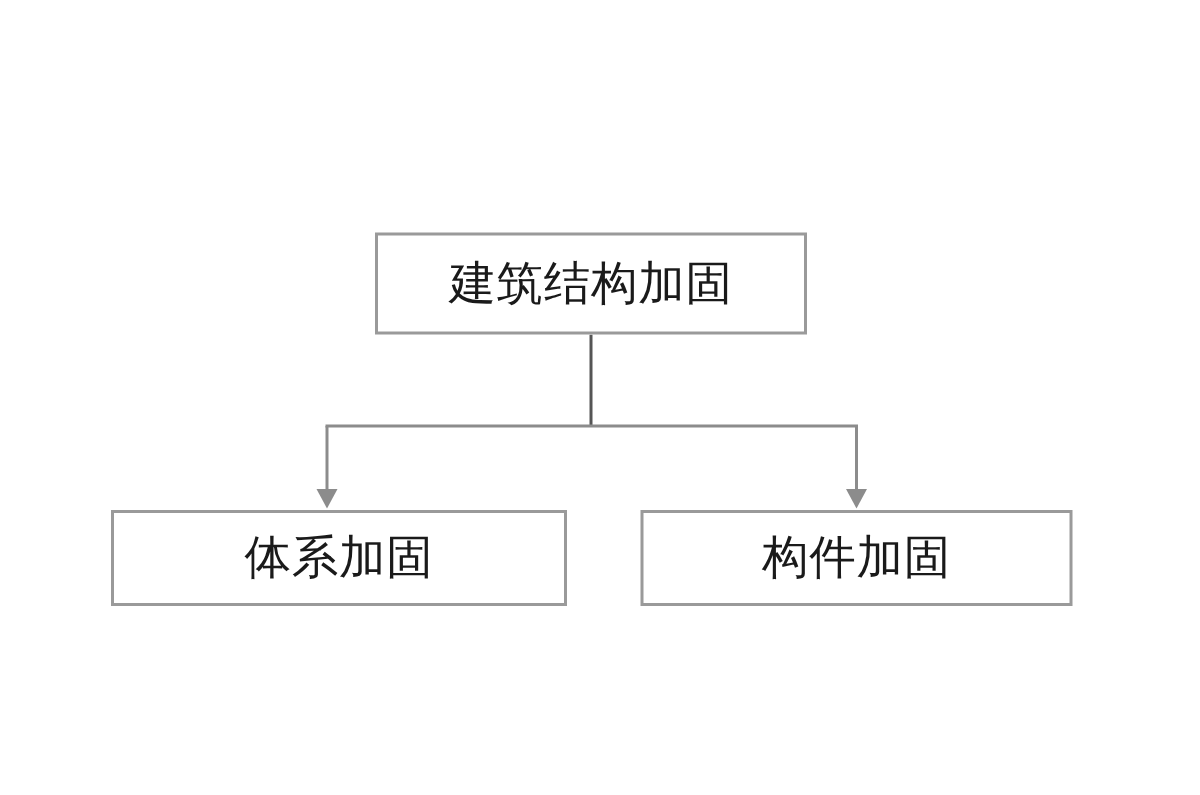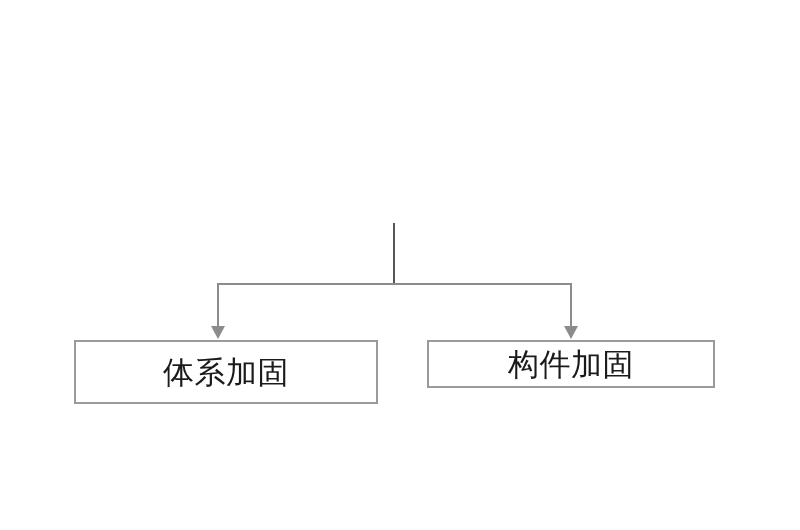--- a/index.html
+++ b/index.html
@@ -43,21 +43,21 @@
   #node-system {
     left: 74px;
     top: 340px;
     width: 304px;
     height: 64px;
   }
   #node-component {
     left: 427px;
     top: 340px;
     width: 288px;
-    height: 48px;
+    height: 64px;
   }
   #connector-layer {
     position: absolute;
     left: 0;
     top: 0;
     width: 800px;
     height: 530px;
     pointer-events: none;
   }
 </style>
@@ -72,20 +72,23 @@
 
     <line x1="217" y1="284" x2="572" y2="284" stroke="#8c8c8c" stroke-width="2"></line>
 
     <line x1="218" y1="284" x2="218" y2="327" stroke="#8c8c8c" stroke-width="2"></line>
     <polygon points="211,326 225,326 218,339" fill="#8c8c8c"></polygon>
 
     <line x1="571" y1="284" x2="571" y2="327" stroke="#8c8c8c" stroke-width="2"></line>
     <polygon points="564,326 578,326 571,339" fill="#8c8c8c"></polygon>
   </svg>
 
+  <div class="node" id="node-root">
+    <span class="node-label">建筑结构加固</span>
+  </div>
 
   <div class="node" id="node-system">
     <span class="node-label">体系加固</span>
   </div>
 
   <div class="node" id="node-component">
     <span class="node-label">构件加固</span>
   </div>
 
 </div>

